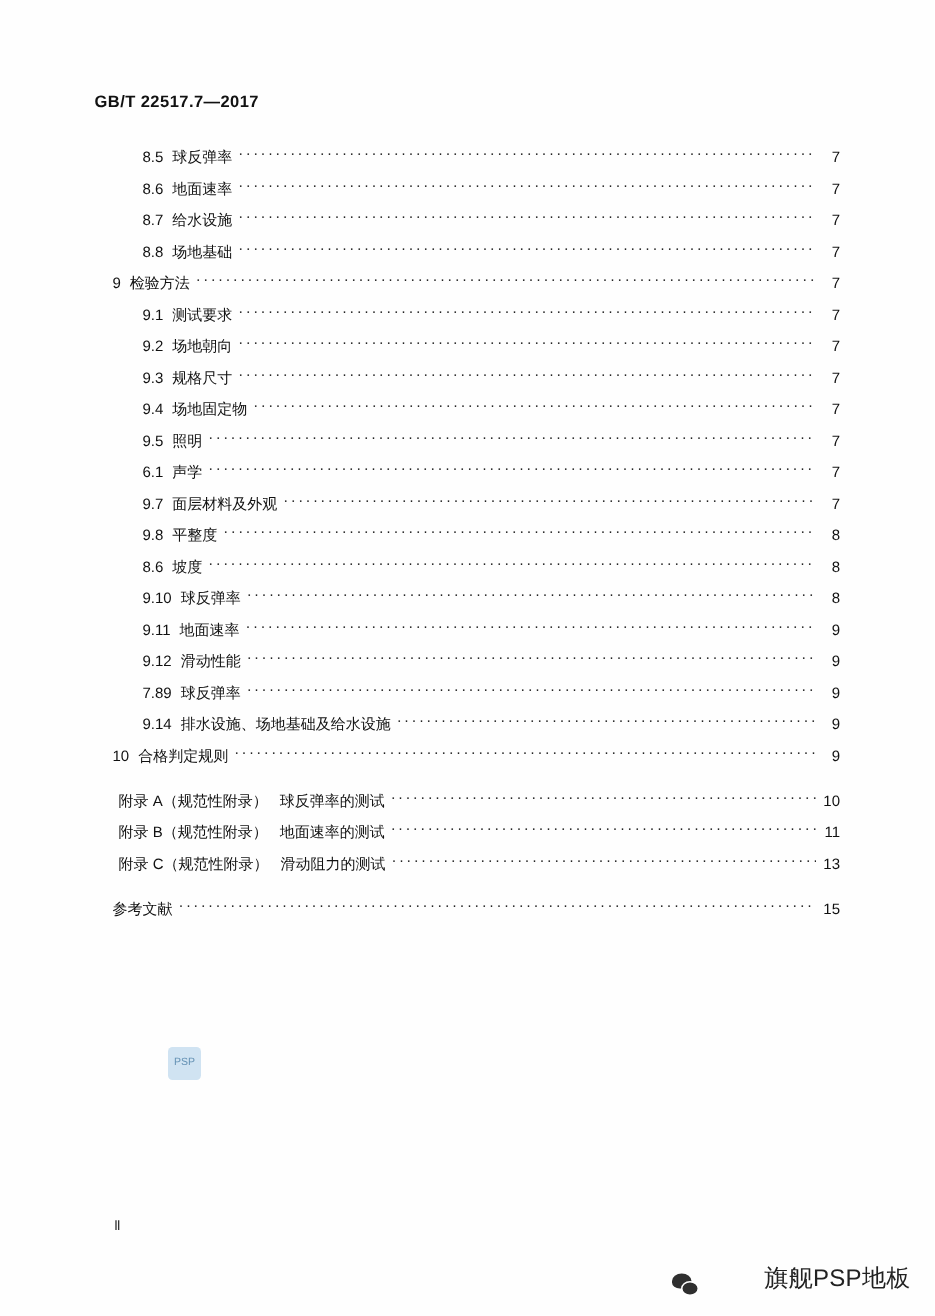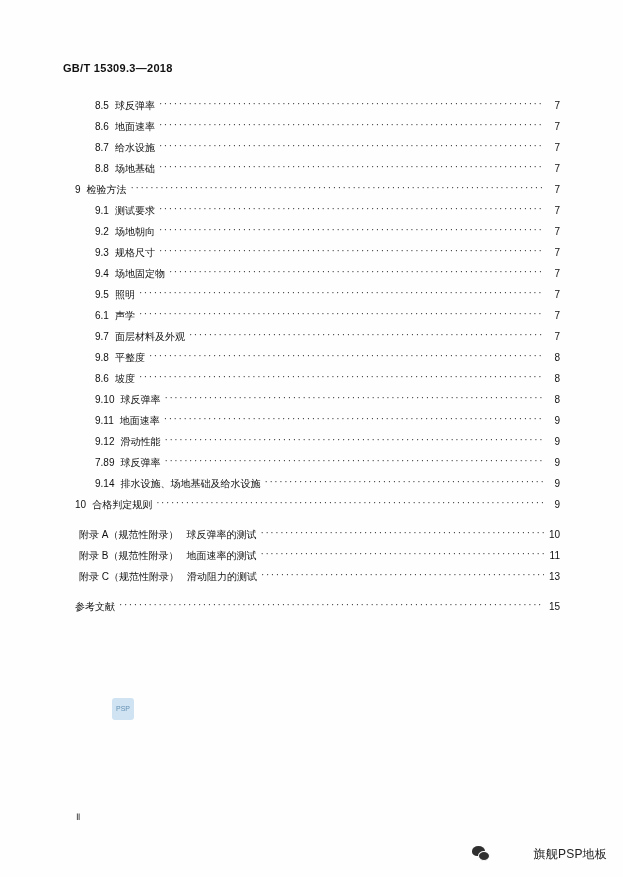--- a/index.html
+++ b/index.html
@@ -112,23 +112,23 @@
     color: #4a7fa8;
     text-align: center;
     line-height: 22px;
     font-family: "Liberation Sans", sans-serif;
   }
   .brand {
     position: absolute;
     right: 16px;
     bottom: 14px;
     display: flex;
-    align-items: flex-start;
-    font-family: "Liberation Sans", sans-serif;
-    font-size: 12px;
+    align-items: flex-end;
+    font-family: "Liberation Sans", sans-serif;
+    font-size: 16px;
     color: #222;
     gap: 39px;
   }
   .brand .wechat-icon {
     width: 17px;
     height: 14px;
     margin-right: 6px;
     position: relative;
   }
   .brand .wechat-icon .b1 {
@@ -146,21 +146,21 @@
     left: 6px; top: 5px;
     border: 1.2px solid #fff;
   }
   .brand .brand-text { letter-spacing: 0.2px; }
 </style>
 </head>
 <body>
 
 <div class="page">
 
-  <div class="header">GB/T 15309.3—2018</div>
+  <div class="header">GB/T 22517.7—2017</div>
 
   <div class="toc" id="toc-list">
       <div class="toc-row lvl-sub">
         <span class="num">8.5</span>
         <span class="title">球反弹率</span>
         <span class="dots">································································································································································</span>
         <span class="page-no">7</span>
       </div>
       <div class="toc-row lvl-sub">
         <span class="num">8.6</span>

